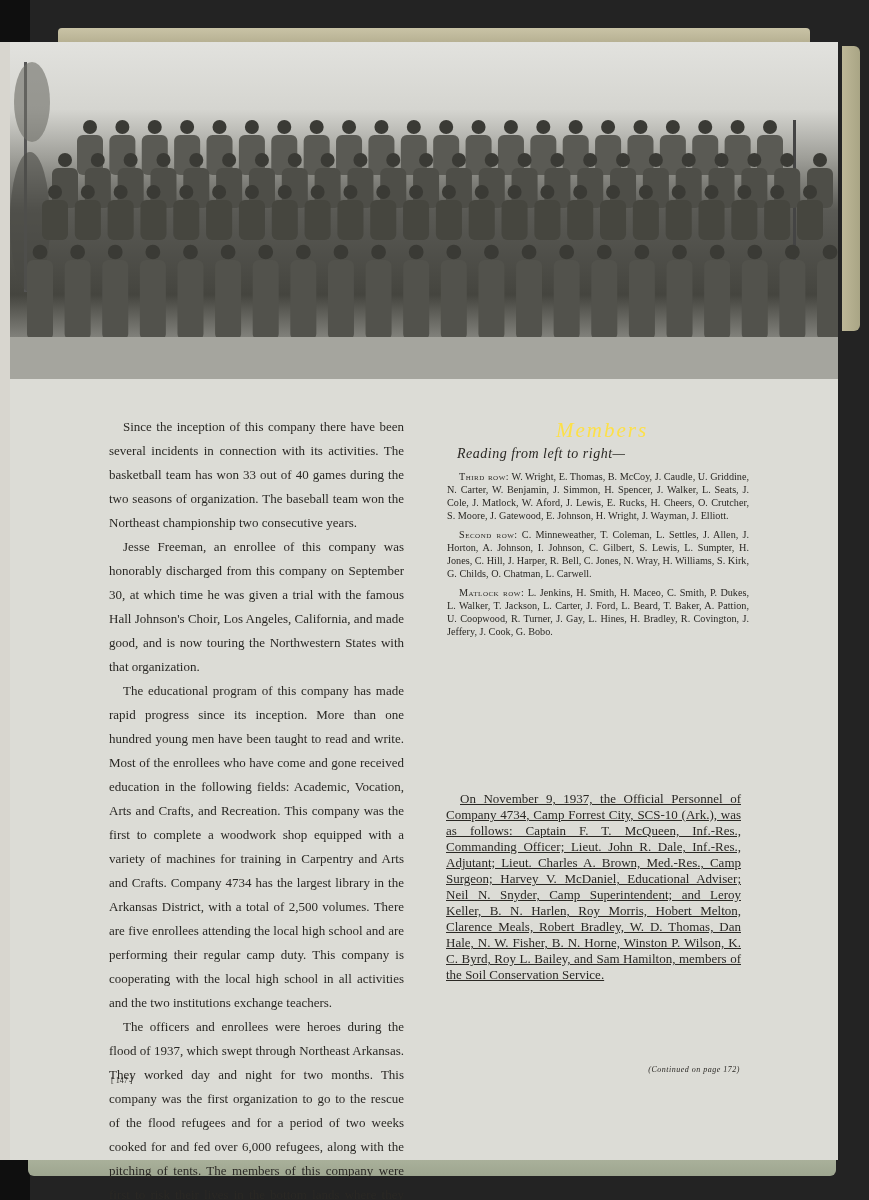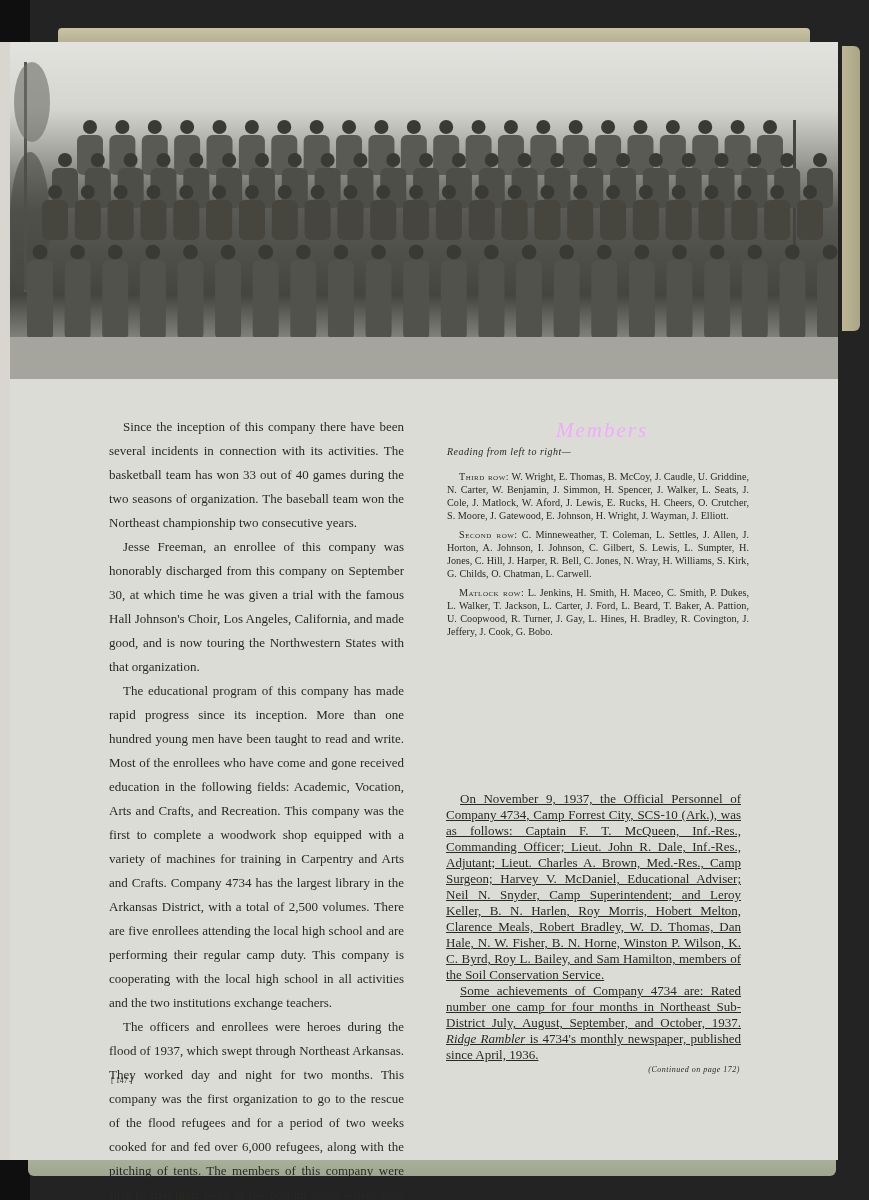--- a/index.html
+++ b/index.html
@@ -41,24 +41,24 @@
     overflow: hidden;
   }
   .photo svg { position: absolute; left: 0; top: 0; }
   .col-left {
     position: absolute; left: 109px; top: 415px; width: 295px;
     font-size: 13px; line-height: 24px; text-align: justify;
   }
   .col-left p, .col-right p { margin: 0; text-indent: 14px; }
   .members-title {
     position: absolute; left: 447px; top: 418px; width: 310px; text-align: center;
-    font-style: italic; font-size: 21px; letter-spacing: 2px; color: #f0abfc;
+    font-style: italic; font-size: 21px; letter-spacing: 2px; color: #fde047;
   }
   .reading-line {
-    position: absolute; left: 447px; top: 446px; font-style: italic; font-size: 10px; letter-spacing: 0.5px;
+    position: absolute; left: 457px; top: 446px; font-style: italic; font-size: 14px; letter-spacing: 0.5px;
   }
   .members-block {
     position: absolute; left: 447px; top: 470px; width: 302px;
     font-size: 10.2px; line-height: 13px; text-align: justify;
   }
   .members-block p { margin: 0 0 6px 0; text-indent: 12px; }
   .row-label { font-variant: small-caps; letter-spacing: 0.5px; }
   .col-right {
     position: absolute; left: 446px; top: 791px; width: 295px;
     font-size: 13px; line-height: 16px; text-align: justify; text-decoration: underline;
@@ -303,17 +303,16 @@
     <span>C. Minneweather, T. Coleman, L. Settles, J. Allen, J. Horton, A. Johnson, I. Johnson, C. Gilbert, S. Lewis, L. Sumpter, H. Jones, C. Hill, J. Harper, R. Bell, C. Jones, N. Wray, H. Williams, S. Kirk, G. Childs, O. Chatman, L. Carwell.</span>
   </p>
   <p>
     <span class="row-label">Matlock row:</span>
     <span>L. Jenkins, H. Smith, H. Maceo, C. Smith, P. Dukes, L. Walker, T. Jackson, L. Carter, J. Ford, L. Beard, T. Baker, A. Pattion, U. Coopwood, R. Turner, J. Gay, L. Hines, H. Bradley, R. Covington, J. Jeffery, J. Cook, G. Bobo.</span>
   </p>
 </div>
 
 <div class="col-right">
   <p>On November 9, 1937, the Official Personnel of Company 4734, Camp Forrest City, SCS-10 (Ark.), was as follows: Captain F. T. McQueen, Inf.-Res., Commanding Officer; Lieut. John R. Dale, Inf.-Res., Adjutant; Lieut. Charles A. Brown, Med.-Res., Camp Surgeon; Harvey V. McDaniel, Educational Adviser; Neil N. Snyder, Camp Superintendent; and Leroy Keller, B. N. Harlen, Roy Morris, Hobert Melton, Clarence Meals, Robert Bradley, W. D. Thomas, Dan Hale, N. W. Fisher, B. N. Horne, Winston P. Wilson, K. C. Byrd, Roy L. Bailey, and Sam Hamilton, members of the Soil Conservation Service.</p>
-  <p><span>Some achievements of Company 4734 are: Rated number one camp for four months in Northeast Sub-District July, August, September, and October, 1937.  </span><em>Ridge Rambler</em><span> is 4734's monthly newspaper, published since April, 1936.</span></p>
 </div>
 
 <div class="continued">(Continued on page 172)</div>
 <div class="page-number">[ 147 ]</div>
 
 </body></html>

